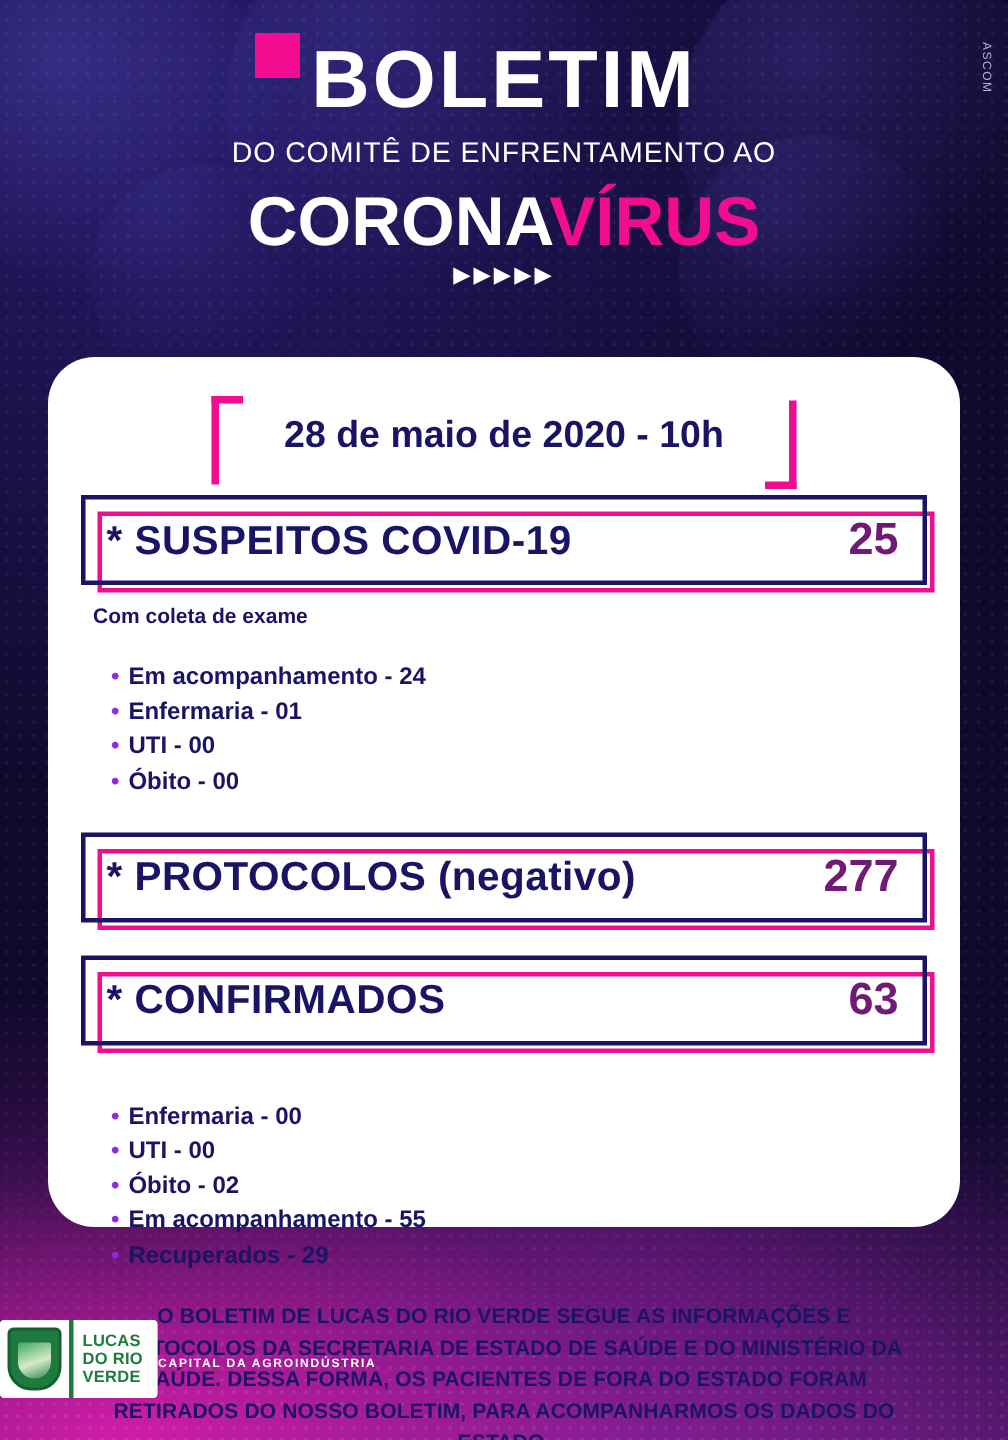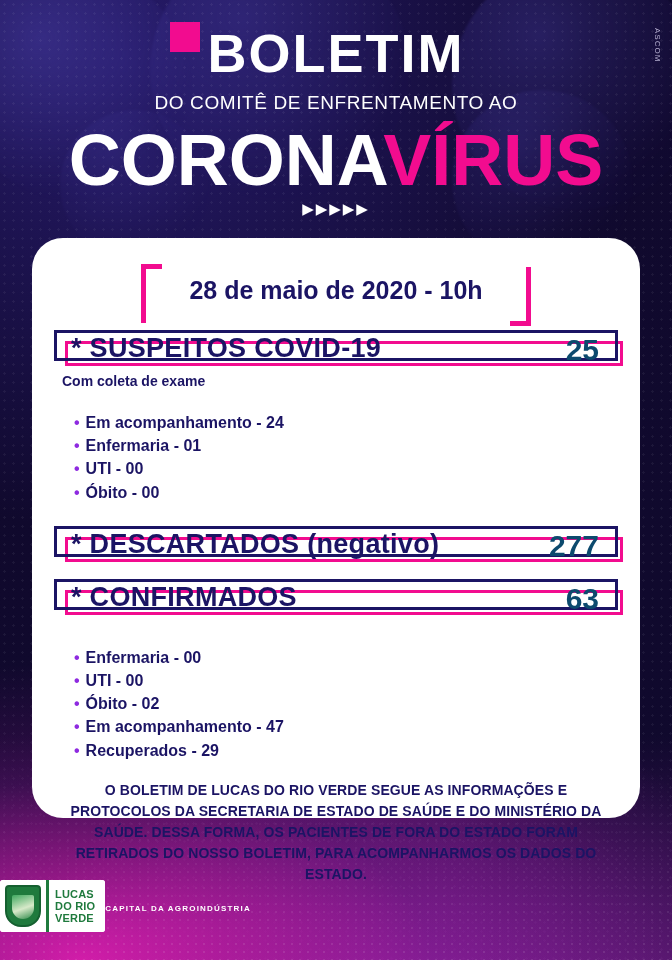--- a/index.html
+++ b/index.html
@@ -105,21 +105,21 @@
   }
   .subtitle {
     color: #ffffff;
     font-size: 19px;
     font-weight: 400;
     letter-spacing: .6px;
     margin-top: 12px;
   }
   .corona {
     margin-top: 10px;
-    font-size: 72px;
+    font-size: 46px;
     font-weight: 800;
     letter-spacing: 0px;
     line-height: 1;
   }
   .corona .w1 { color: #ffffff; }
   .corona .w2 { color: #f20c8f; }
   .arrows {
     margin-top: 4px;
     text-align: center;
     color: #ffffff;
@@ -164,24 +164,24 @@
     left: 0; right: 0; top: 12px;
     text-align: center;
     color: #1b1464;
     font-size: 25px;
     font-weight: 800;
   }
 
   .row {
     position: relative;
     margin: 0 22px;
-    height: 31px;
+    height: 60px;
     border: 3px solid #1b1464;
     display: flex;
-    align-items: flex-start;
+    align-items: center;
     justify-content: space-between;
     padding: 0 16px 0 14px;
     box-sizing: border-box;
   }
   .row.shadow::after {
     content: "";
     position: absolute;
     left: 8px;
     top: 8px;
     right: -8px;
@@ -190,21 +190,21 @@
     z-index: -1;
   }
   .row-label {
     color: #1b1464;
     font-size: 27px;
     font-weight: 800;
     letter-spacing: .3px;
     white-space: nowrap;
   }
   .row-value {
-    color: #0c4a6e;
+    color: #701a75;
     font-size: 30px;
     font-weight: 800;
   }
   .note {
     margin: 12px 0 4px 30px;
     color: #1b1464;
     font-size: 14px;
     font-weight: 600;
   }
   .bullets {
@@ -342,38 +342,38 @@
     <ul class="bullets">
       <li>Em acompanhamento - 24</li>
       <li>Enfermaria - 01</li>
       <li>UTI - 00</li>
       <li>Óbito - 00</li>
     </ul>
 
     <div class="spacer-md"></div>
 
     <div class="row shadow">
-      <span class="row-label">* DESCARTADOS (negativo)</span>
+      <span class="row-label">* PROTOCOLOS (negativo)</span>
       <span class="row-value">277</span>
     </div>
 
     <div class="spacer-md"></div>
 
     <div class="row shadow">
       <span class="row-label">* CONFIRMADOS</span>
       <span class="row-value">63</span>
     </div>
 
     <div class="spacer-sm"></div>
 
     <ul class="bullets">
       <li>Enfermaria - 00</li>
       <li>UTI - 00</li>
       <li>Óbito - 02</li>
-      <li>Em acompanhamento - 47</li>
+      <li>Em acompanhamento - 55</li>
       <li>Recuperados - 29</li>
     </ul>
 
     <div class="footnote">O BOLETIM DE LUCAS DO RIO VERDE SEGUE AS INFORMAÇÕES E PROTOCOLOS DA SECRETARIA DE ESTADO DE SAÚDE E DO MINISTÉRIO DA SAÚDE. DESSA FORMA, OS PACIENTES DE FORA DO ESTADO FORAM RETIRADOS DO NOSSO BOLETIM, PARA ACOMPANHARMOS OS DADOS DO ESTADO.</div>
   </div>
 
   <div class="logo">
     <div class="logo-main">
       <div class="crest">
         <div class="crest-shape"></div>

